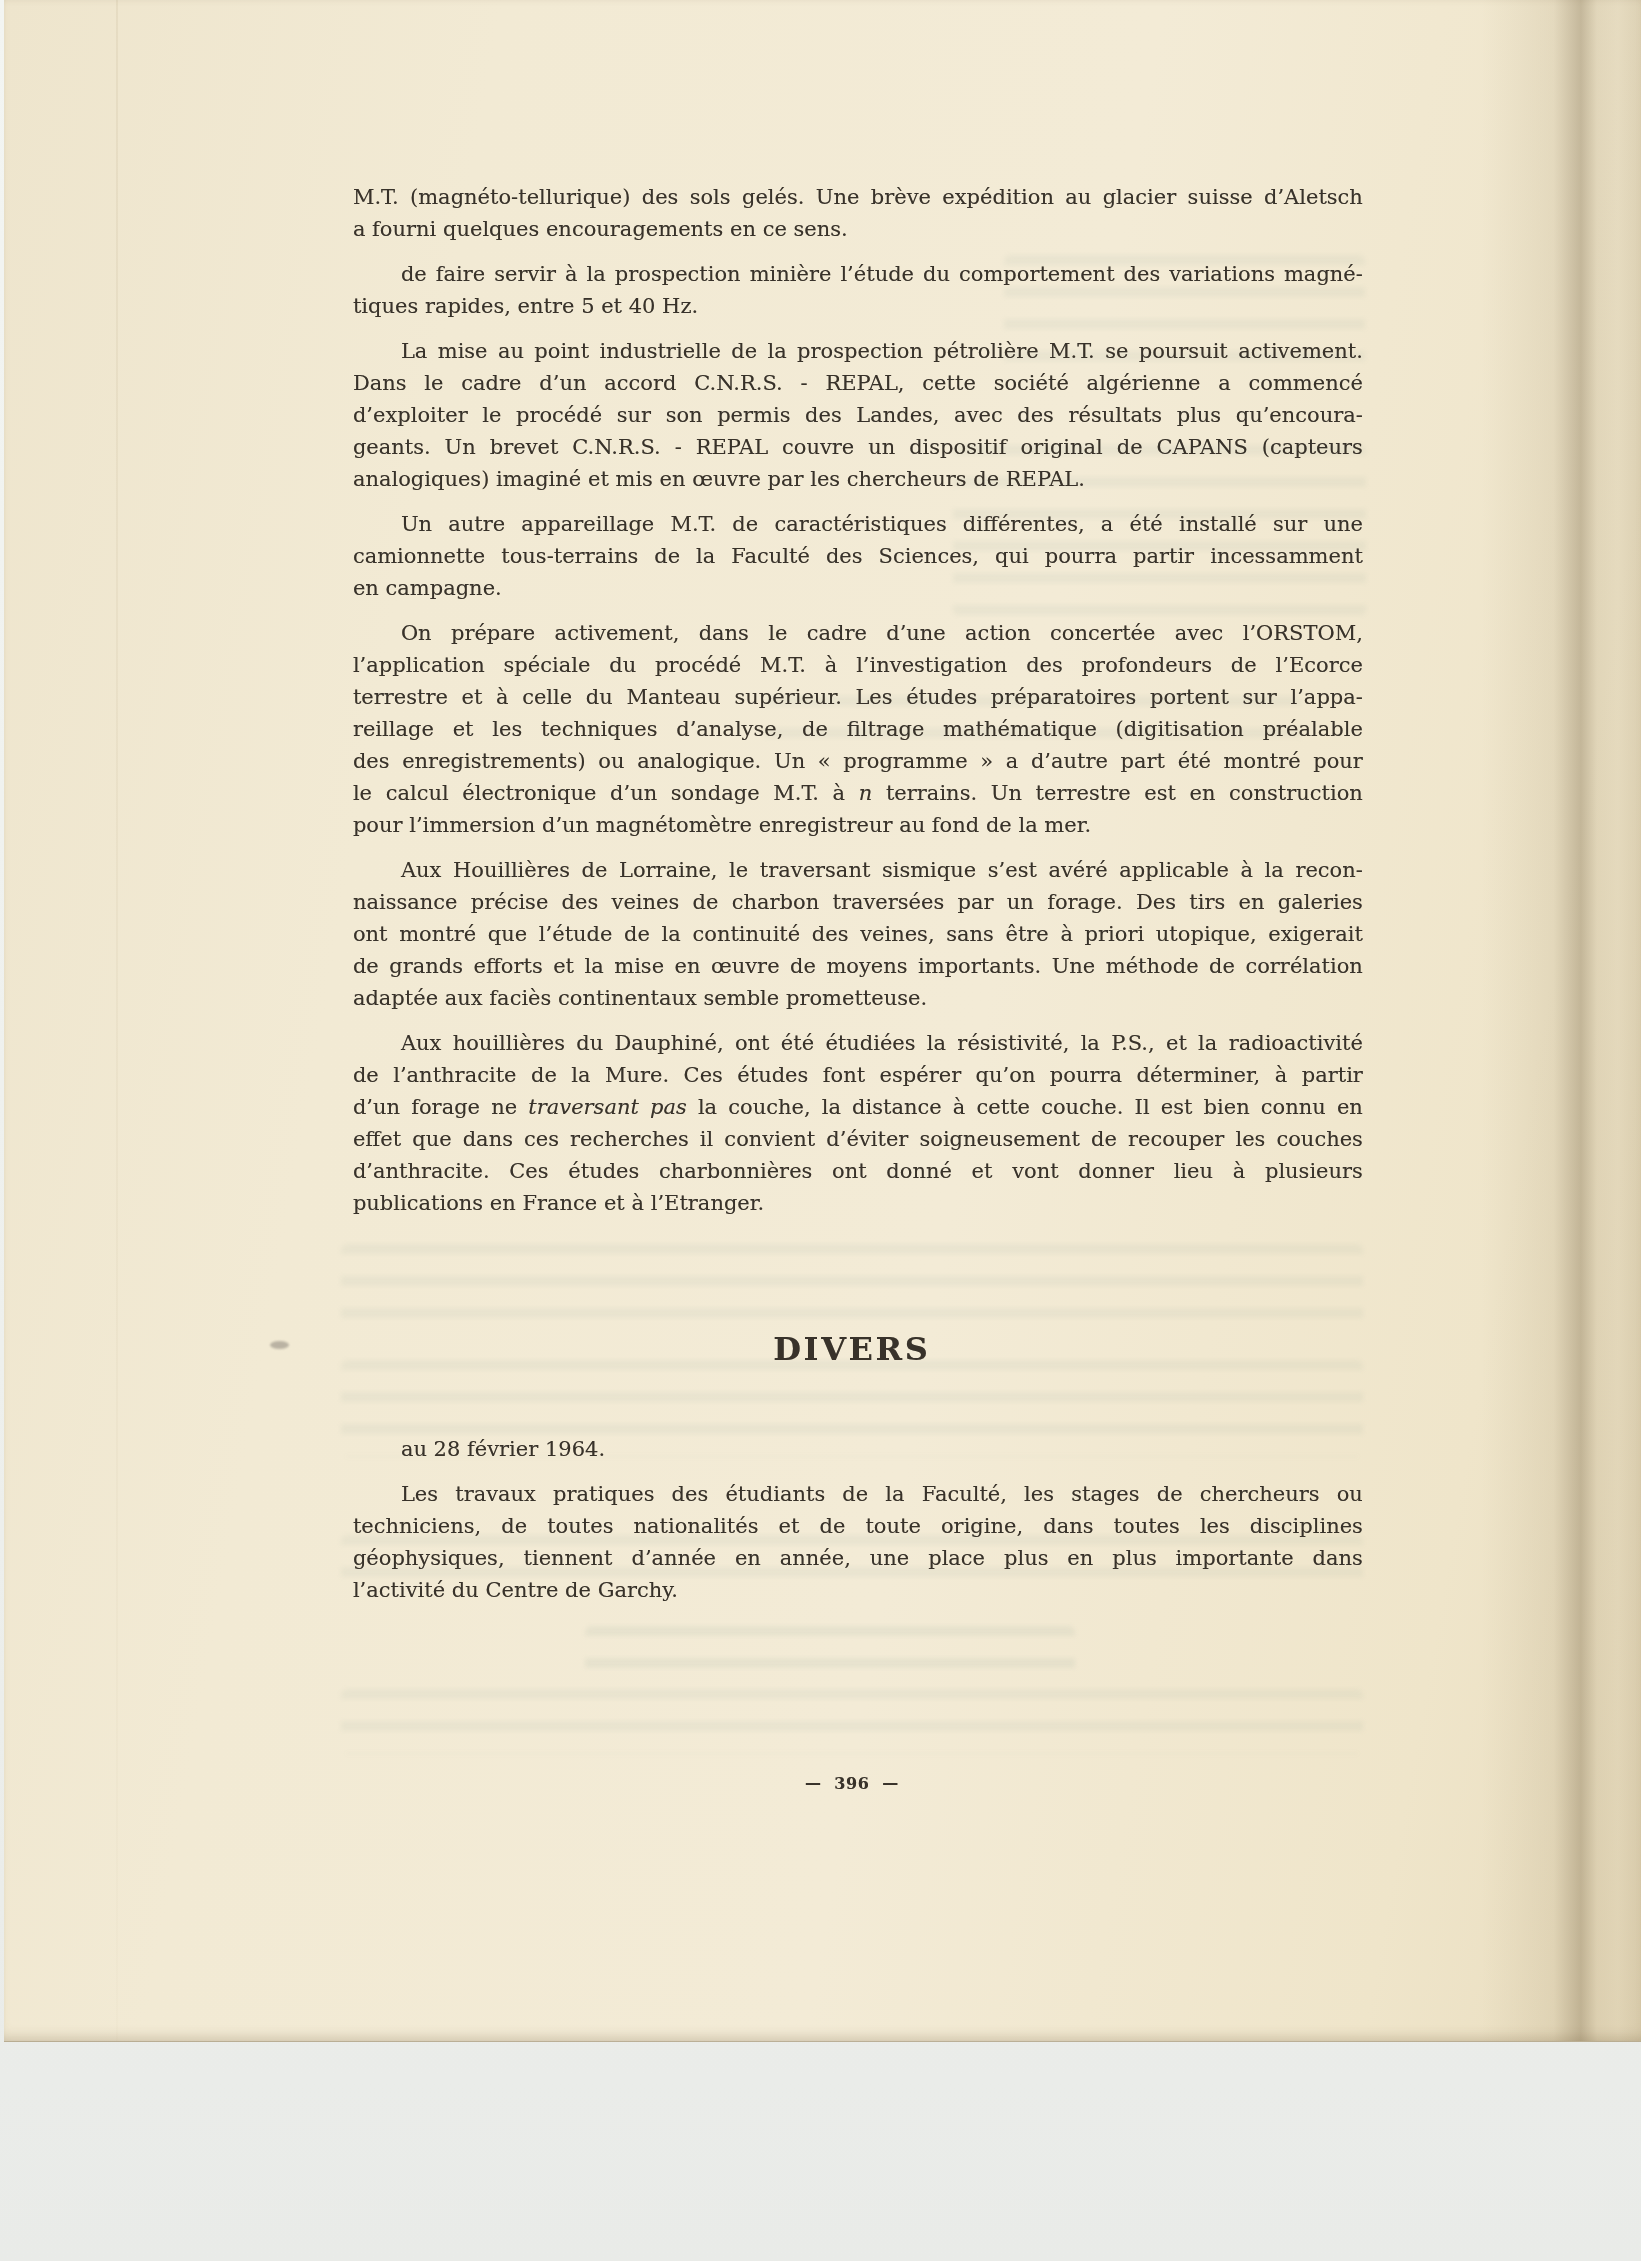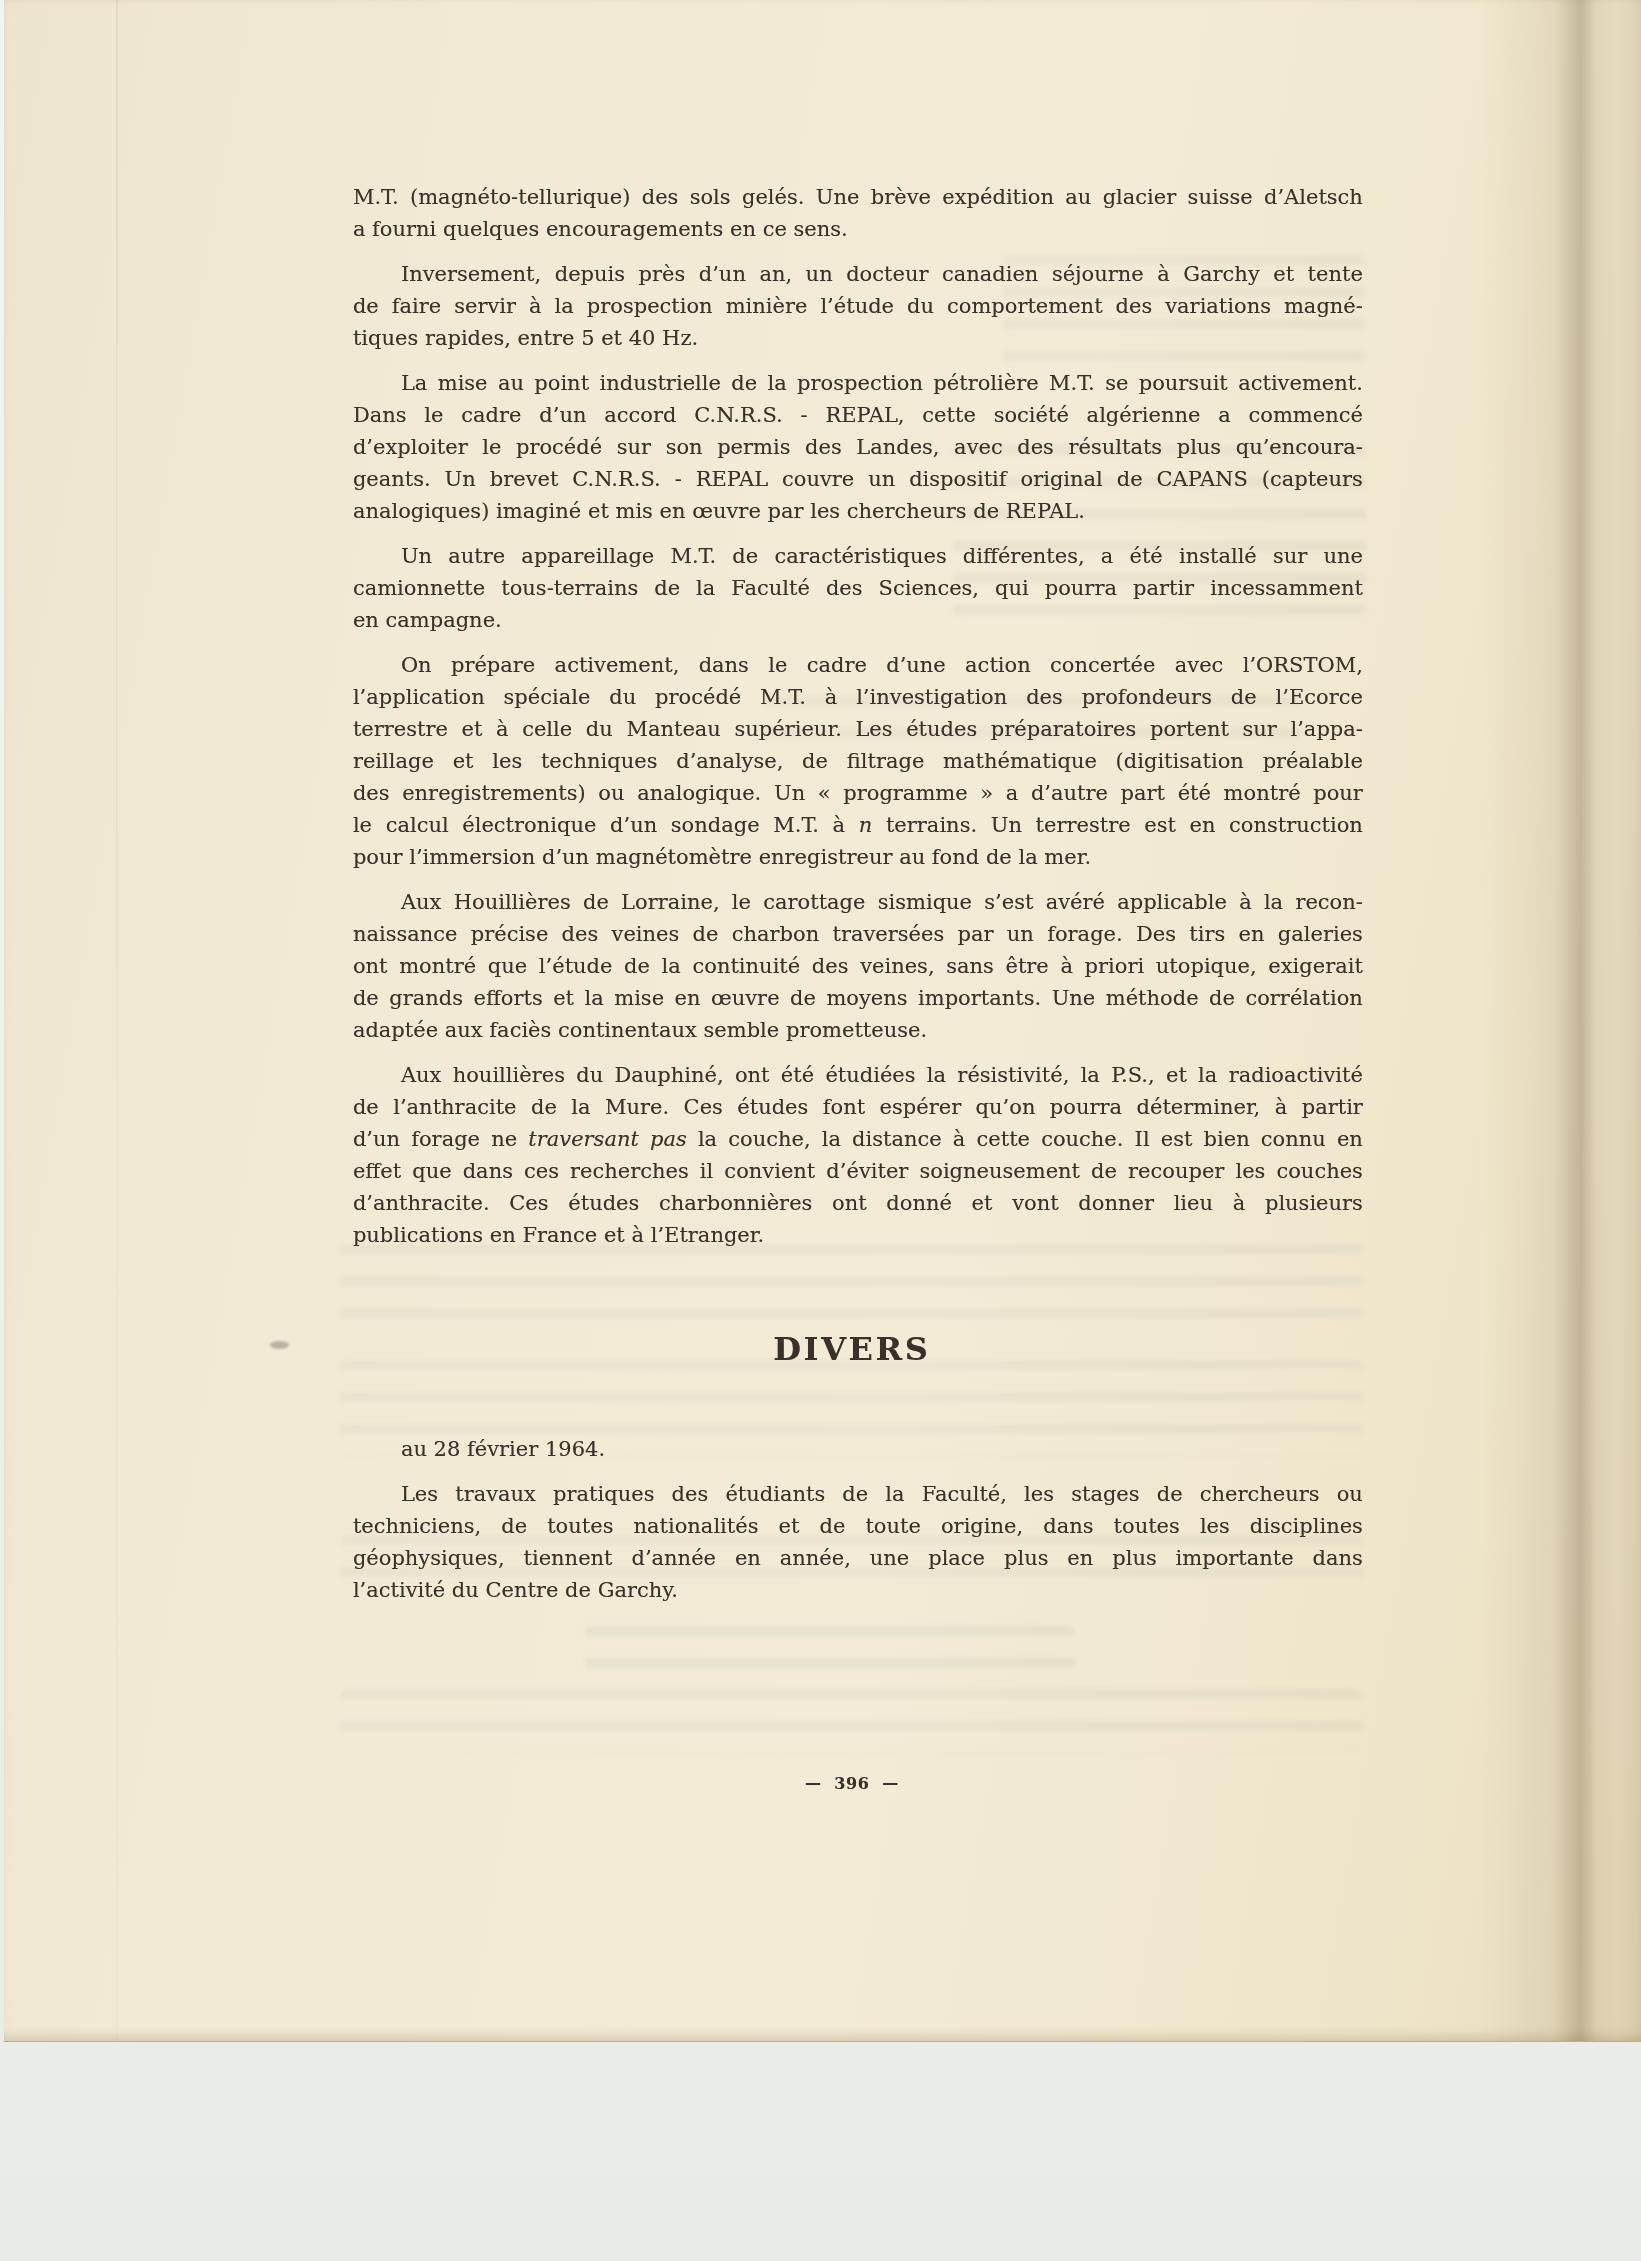--- a/index.html
+++ b/index.html
@@ -69,21 +69,20 @@
   <div class="ghost g7"></div>
   <div class="ghost g8"></div>
   <div class="smudge"></div>
 
   <div class="textblock upper" id="upper">
       <div class="para">
         <div class="line">M.T. (magnéto-tellurique) des sols gelés. Une brève expédition au glacier suisse d’Aletsch</div>
         <div class="line last">a fourni quelques encouragements en ce sens.</div>
       </div>
       <div class="para indent">
-        <div class="line">Inversement, depuis près d’un an, un docteur canadien séjourne à Garchy et tente</div>
         <div class="line">de faire servir à la prospection minière l’étude du comportement des variations magné-</div>
         <div class="line last">tiques rapides, entre 5 et 40 Hz.</div>
       </div>
       <div class="para indent">
         <div class="line">La mise au point industrielle de la prospection pétrolière M.T. se poursuit activement.</div>
         <div class="line">Dans le cadre d’un accord C.N.R.S. - REPAL, cette société algérienne a commencé</div>
         <div class="line">d’exploiter le procédé sur son permis des Landes, avec des résultats plus qu’encoura-</div>
         <div class="line">geants. Un brevet C.N.R.S. - REPAL couvre un dispositif original de CAPANS (capteurs</div>
         <div class="line last">analogiques) imaginé et mis en œuvre par les chercheurs de REPAL.</div>
       </div>
@@ -95,21 +94,21 @@
       <div class="para indent">
         <div class="line">On prépare activement, dans le cadre d’une action concertée avec l’ORSTOM,</div>
         <div class="line">l’application spéciale du procédé M.T. à l’investigation des profondeurs de l’Ecorce</div>
         <div class="line">terrestre et à celle du Manteau supérieur. Les études préparatoires portent sur l’appa-</div>
         <div class="line">reillage et les techniques d’analyse, de filtrage mathématique (digitisation préalable</div>
         <div class="line">des enregistrements) ou analogique. Un « programme » a d’autre part été montré pour</div>
         <div class="line"><span>le calcul électronique d’un sondage M.T. à </span><span class="it">n</span><span> terrains. Un terrestre est en construction</span></div>
         <div class="line last">pour l’immersion d’un magnétomètre enregistreur au fond de la mer.</div>
       </div>
       <div class="para indent">
-        <div class="line">Aux Houillières de Lorraine, le carottage sismique s’est avéré applicable à la recon-</div>
+        <div class="line">Aux Houillières de Lorraine, le traversant sismique s’est avéré applicable à la recon-</div>
         <div class="line">naissance précise des veines de charbon traversées par un forage. Des tirs en galeries</div>
         <div class="line">ont montré que l’étude de la continuité des veines, sans être à priori utopique, exigerait</div>
         <div class="line">de grands efforts et la mise en œuvre de moyens importants. Une méthode de corrélation</div>
         <div class="line last">adaptée aux faciès continentaux semble prometteuse.</div>
       </div>
       <div class="para indent">
         <div class="line">Aux houillières du Dauphiné, ont été étudiées la résistivité, la P.S., et la radioactivité</div>
         <div class="line">de l’anthracite de la Mure. Ces études font espérer qu’on pourra déterminer, à partir</div>
         <div class="line"><span>d’un forage ne </span><span class="it">traversant pas</span><span> la couche, la distance à cette couche. Il est bien connu en</span></div>
         <div class="line">effet que dans ces recherches il convient d’éviter soigneusement de recouper les couches</div>

